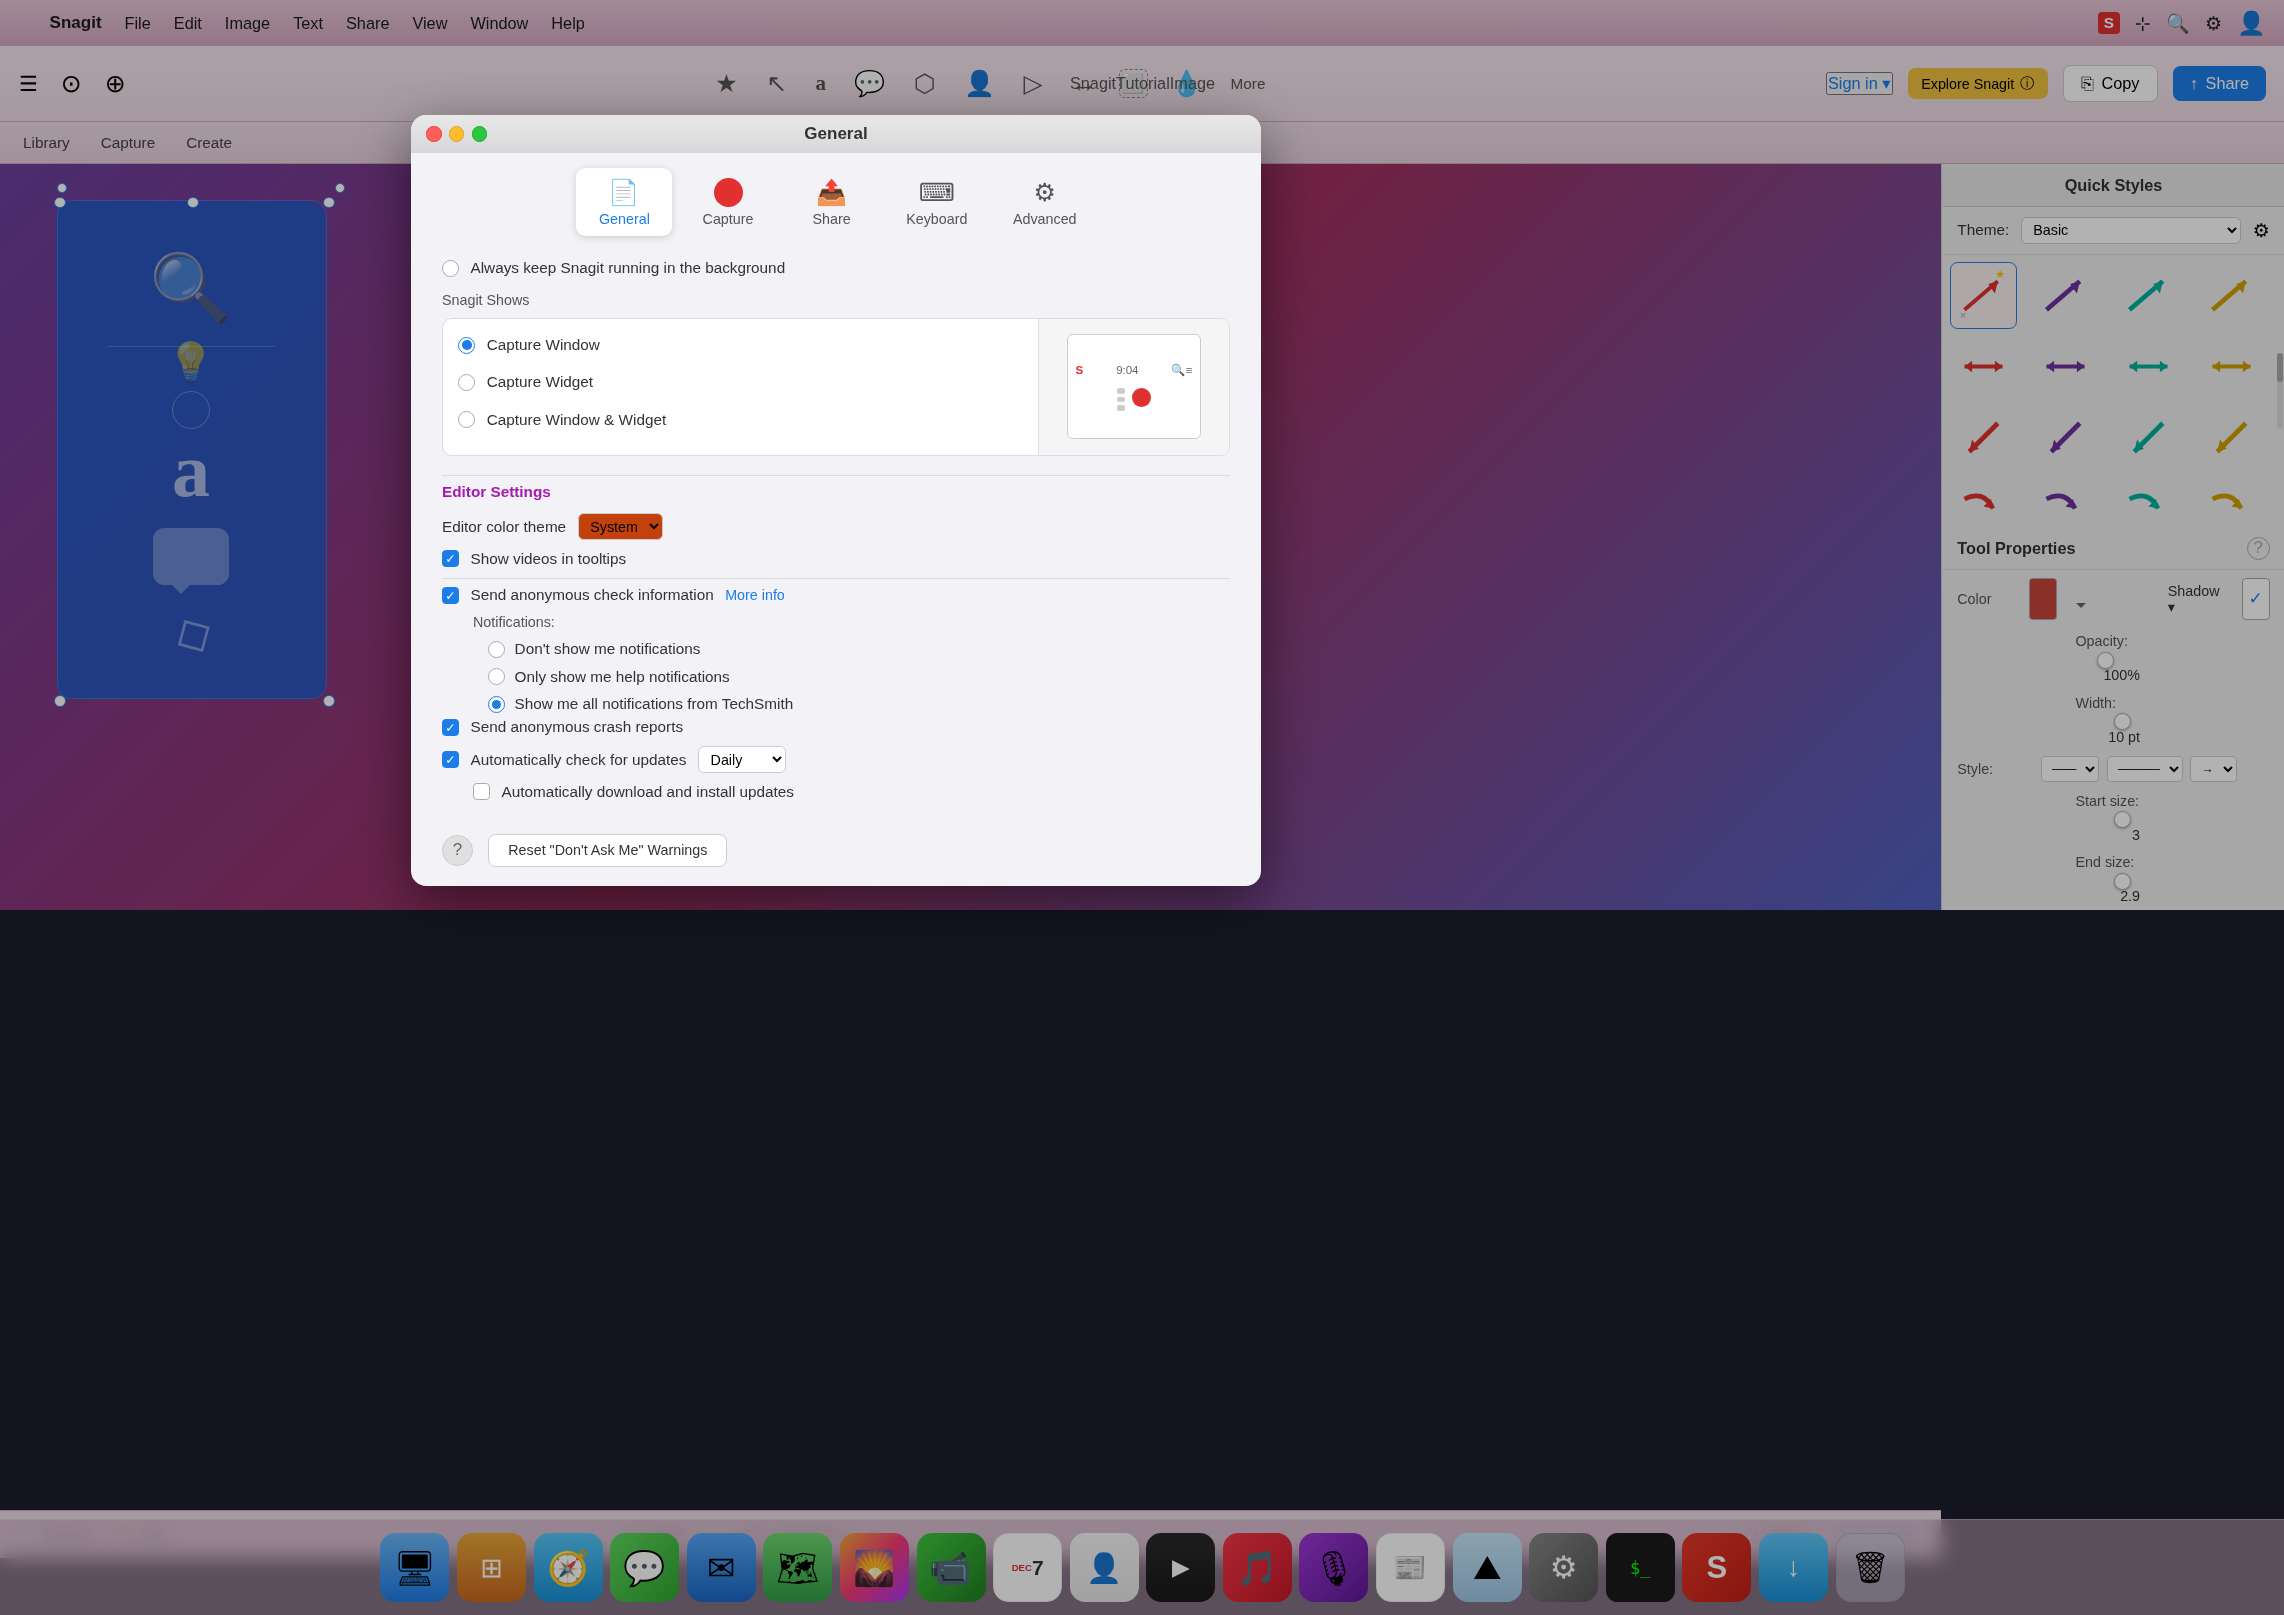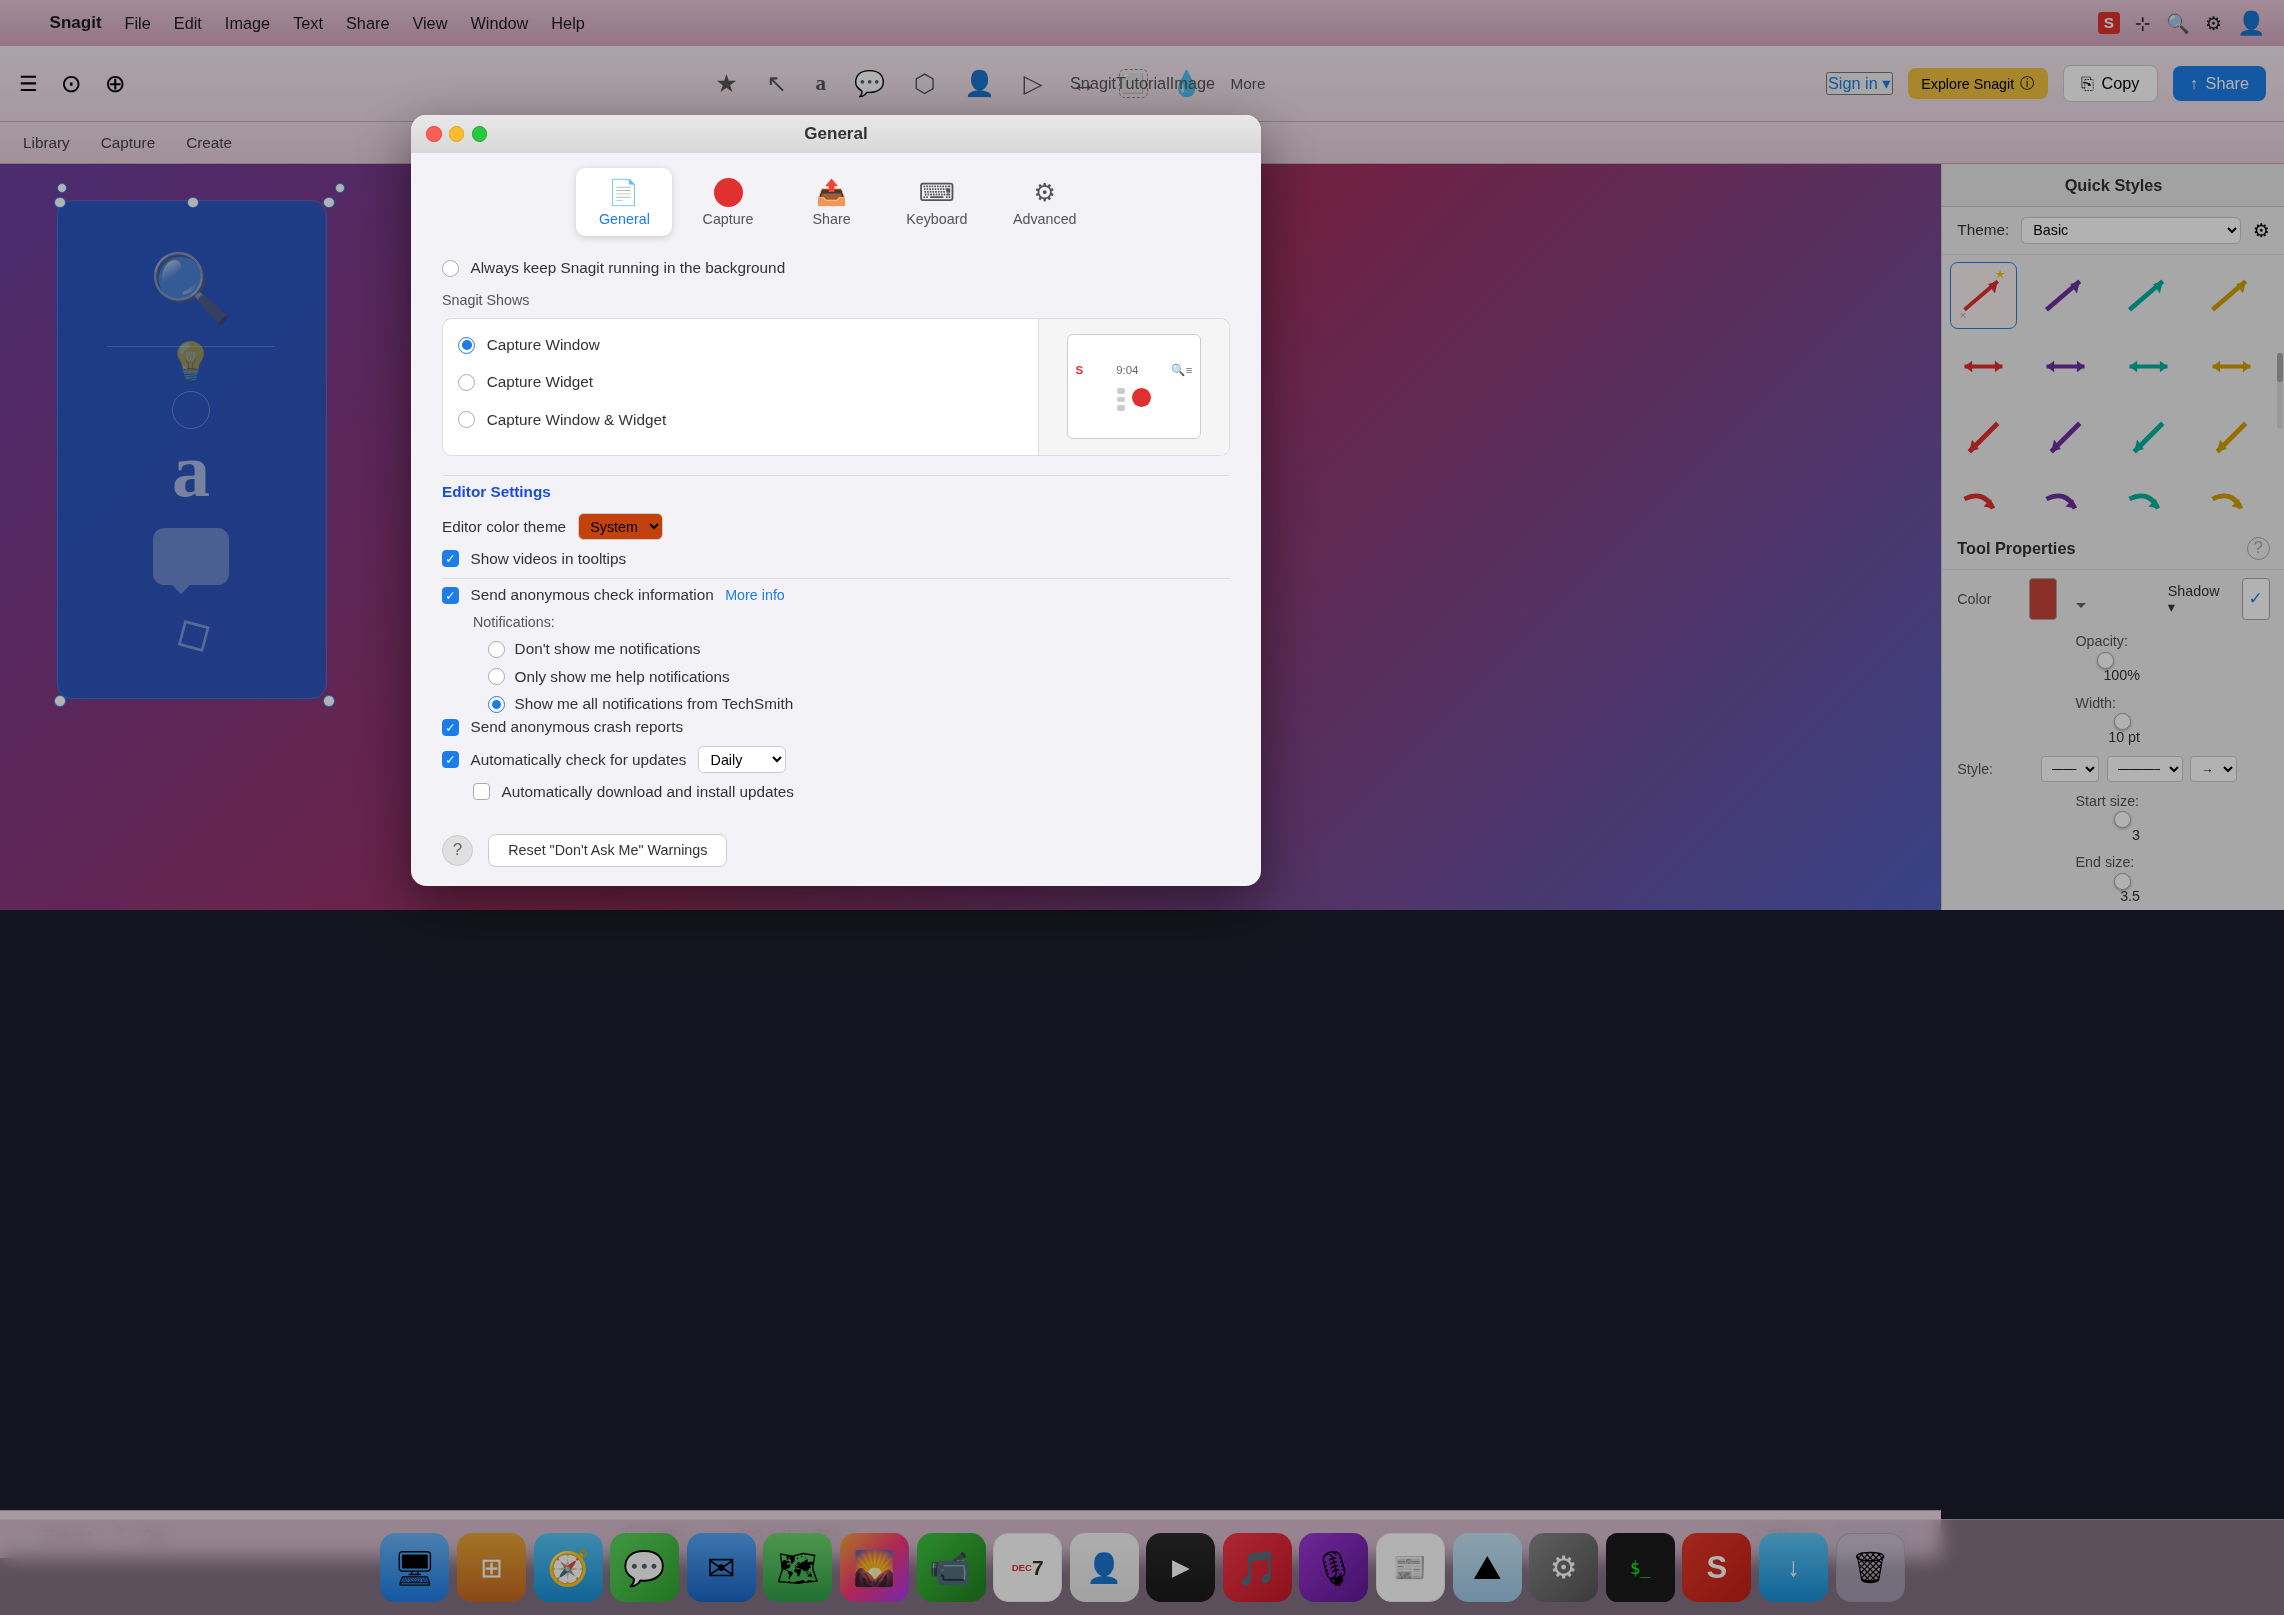--- a/index.html
+++ b/index.html
@@ -482,21 +482,21 @@
       align-items: center;
       justify-content: center;
       position: relative;
       font-size: 21px;
     }
 
     
     .settings-section-title {
       font-size: 15.3px;
       font-weight: 600;
-      color: #1d4ed8;
+      color: #a21caf;
       margin-bottom: 11.5px;
       margin-top: 3.8px;
     }
     .setting-row {
       display: flex;
       align-items: center;
       gap: 11.5px;
       margin-bottom: 9.6px;
     }
     .setting-label {
@@ -1014,21 +1014,21 @@
         <div class="slider-thumb" style="left:40%;"></div>
       </div>
       <span class="slider-value">3</span>
     </div>
 
     <div class="slider-row">
       <span class="slider-label">End size:</span>
       <div class="slider-track">
         <div class="slider-thumb" style="left:38%;"></div>
       </div>
-      <span class="slider-value">3.5</span>
+      <span class="slider-value">2.9</span>
     </div>
   </div>
 </div>
 
 <div class="modal-overlay">
   <div class="dialog">
 
     <div class="dialog-titlebar">
       <div class="traffic-lights">
         <div class="tl-close"></div>

